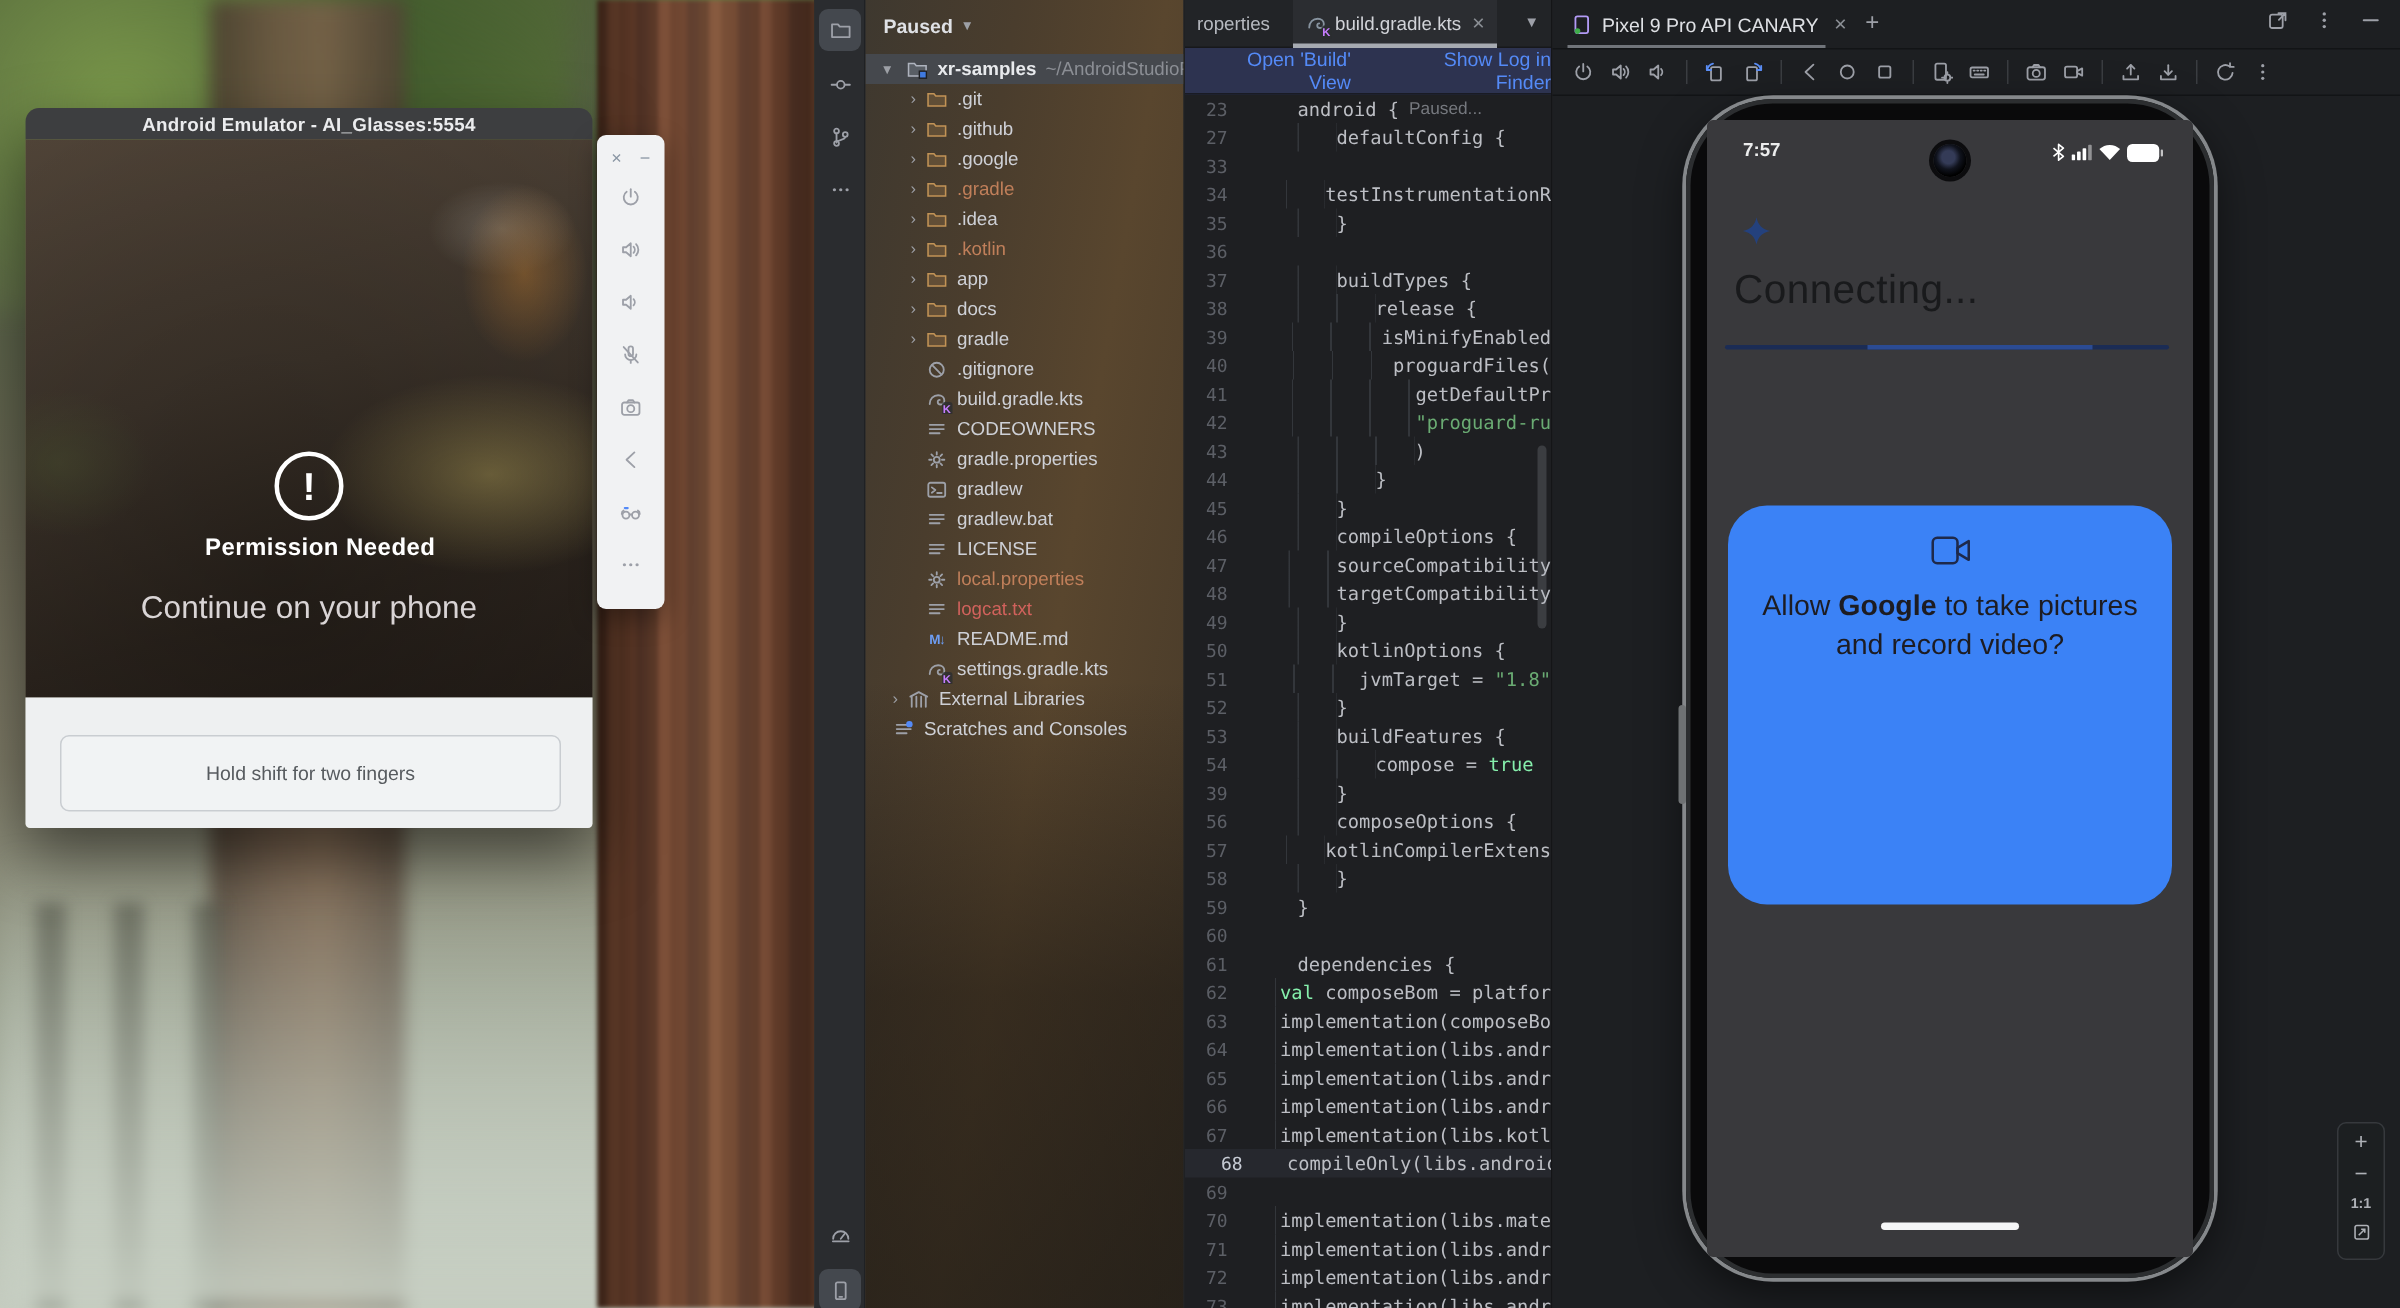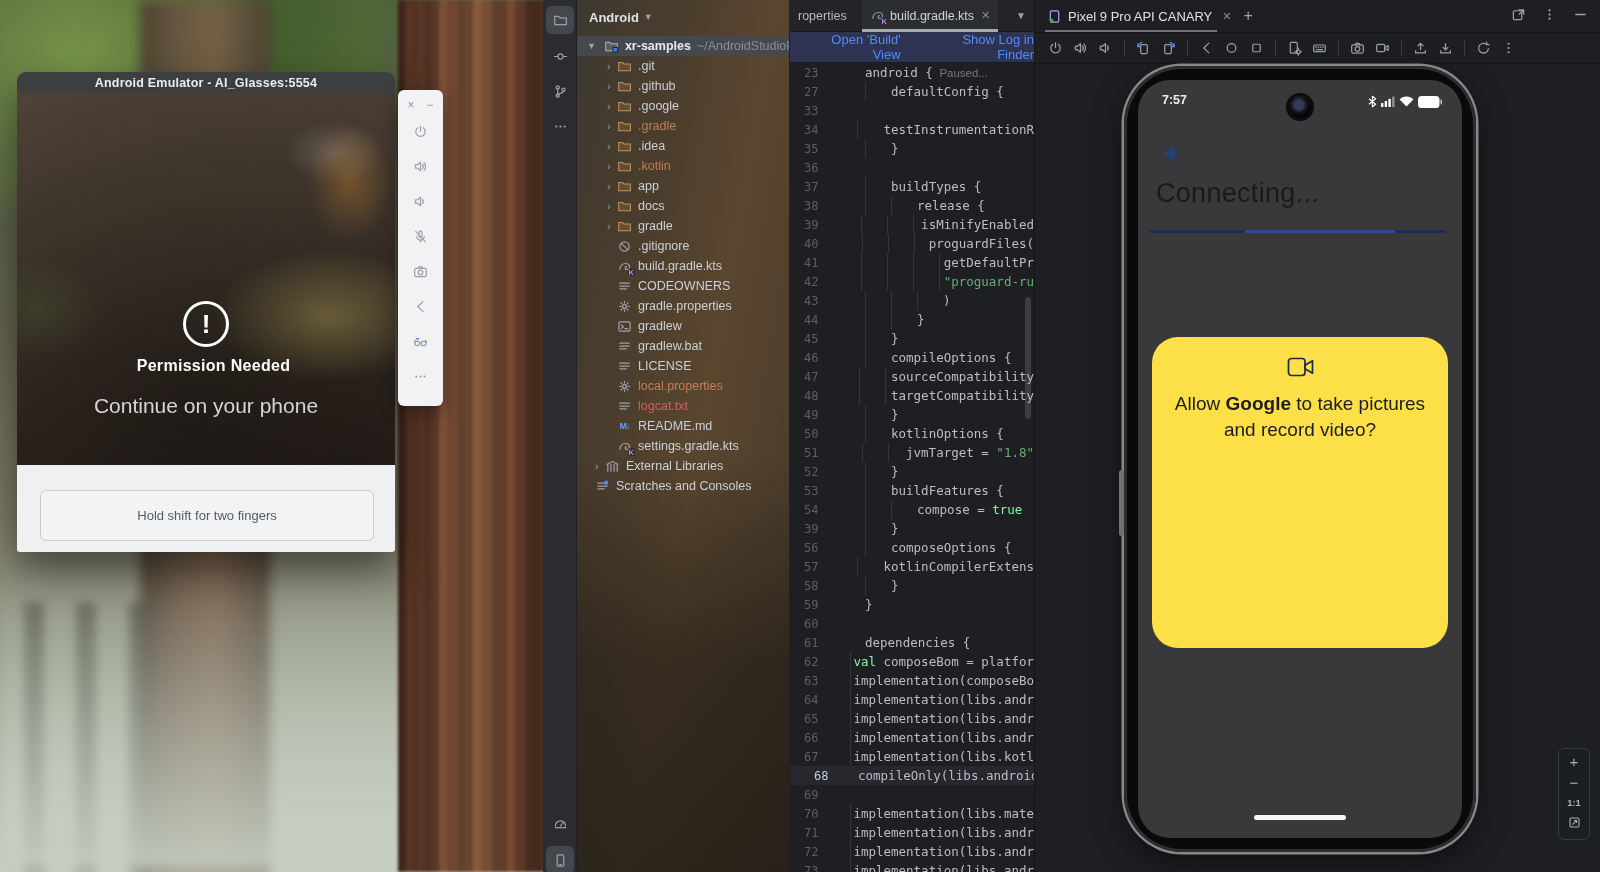--- a/index.html
+++ b/index.html
@@ -119,31 +119,31 @@
   .winctl svg { width:15px; height:15px; }
   .dtools { position:absolute; left:0; right:0; top:33px; height:31px; border-bottom:1px solid #121416; display:flex; align-items:center; padding-left:10px; gap:4px; }
   .dbtn { width:21px; height:21px; display:flex; align-items:center; justify-content:center; color:#9da0a8; }
   .dbtn svg { width:16px; height:16px; }
   .dsep { width:1px; height:16px; background:#3a3d41; margin:0 4px; }
 
   
   .phone { position:absolute; left:89px; top:66px; width:352px; height:786px; background:#0a0a0b; border-radius:58px;
     box-shadow:0 0 0 2.5px #85888b, inset 0 0 0 3px #2c2e30, 0 10px 30px rgba(0,0,0,.55); }
   .pbtn { position:absolute; left:-5px; top:404px; width:5px; height:66px; background:#6f7274; border-radius:3px; }
-  .pscreen { position:absolute; inset:14px; border-radius:32px; background:#39393c; overflow:hidden; }
+  .pscreen { position:absolute; inset:14px; border-radius:4px; background:#39393c; overflow:hidden; }
   .pcam { position:absolute; left:50%; top:16px; transform:translateX(-50%); width:22px; height:22px; border-radius:50%;
     background:radial-gradient(circle at 45% 40%,#343b57 0 24%,#10131d 45%,#000 70%); box-shadow:0 0 0 3px #0c0c0e; }
   .ptime { position:absolute; left:24px; top:13px; color:#eceded; font-size:12.5px; font-weight:bold; }
   .pstatus { position:absolute; right:20px; top:15px; display:flex; align-items:center; gap:4px; color:#fff; }
   .pstatus svg { display:block; }
   .sparkle { position:absolute; left:20px; top:62px; }
   .connect { position:absolute; left:18px; top:98px; color:#191a1c; font-size:27px; letter-spacing:.3px; }
   .pbar { position:absolute; left:12px; right:16px; top:150px; height:3px; background:#1b2c55; border-radius:2px; }
   .pbar .seg { position:absolute; left:95px; width:150px; top:0; bottom:0; background:#2b4b93; }
-  .pcard { position:absolute; left:14px; right:14px; top:257px; height:311px; background:#fde047; border-radius:26px; text-align:center; }
+  .pcard { position:absolute; left:14px; right:14px; top:257px; height:266px; background:#3b82f6; border-radius:26px; text-align:center; }
   .pcard .vicon { margin-top:19px; }
   .pmsg { margin-top:9px; padding:0 20px; color:#1d1c22; font-size:19px; line-height:1.35; }
   .pbtns { position:absolute; left:18px; right:18px; top:124px; }
   .permbtn { display:block; width:100%; height:29px; border:none; border-radius:15px; background:#4c5e97; color:#eef0f8;
     font-size:12.5px; font-weight:bold; margin-bottom:15px; font-family:"Liberation Sans",sans-serif; }
   .ppill { position:absolute; left:50%; bottom:18px; transform:translateX(-50%); width:92px; height:5px; background:#f5f6f7; border-radius:3px; }
 
   .zoomctl { position:absolute; right:10px; top:748px; width:32px; padding:6px 0; border:1px solid #36393d; border-radius:6px;
     background:rgba(29,31,34,.6); display:flex; flex-direction:column; align-items:center; gap:7px; color:#aeb1b7; }
   .zoomctl .zi { font-size:15px; line-height:14px; }
@@ -315,21 +315,21 @@
                 <rect x="4.5" y="2" width="7" height="12" rx="1.2"></rect>
                 <path d="M7 12.3h2"></path>
               </svg>
             </span>
           </div>
         </div>
     </div>
 
     <div class="proj">
       <div class="proj-header">
-        <span>Android</span>
+        <span>Paused</span>
         <span class="chev">▼</span>
       </div>
       <div class="proj-root">
         <span class="rchev">▼</span>
         <span class="rooticon ti">
           <svg viewBox="0 0 16 16" fill="rgba(150,160,175,.25)" stroke="#aeb3be" stroke-width="1.1">
               <path d="M1.8 3.5h4.2l1.3 1.6h7v7.4H1.8z"></path>
               <rect x="9.5" y="9" width="5" height="5" fill="#3f7ae0" stroke="#1e1f22" stroke-width="1"></rect>
             </svg>
         </span>

